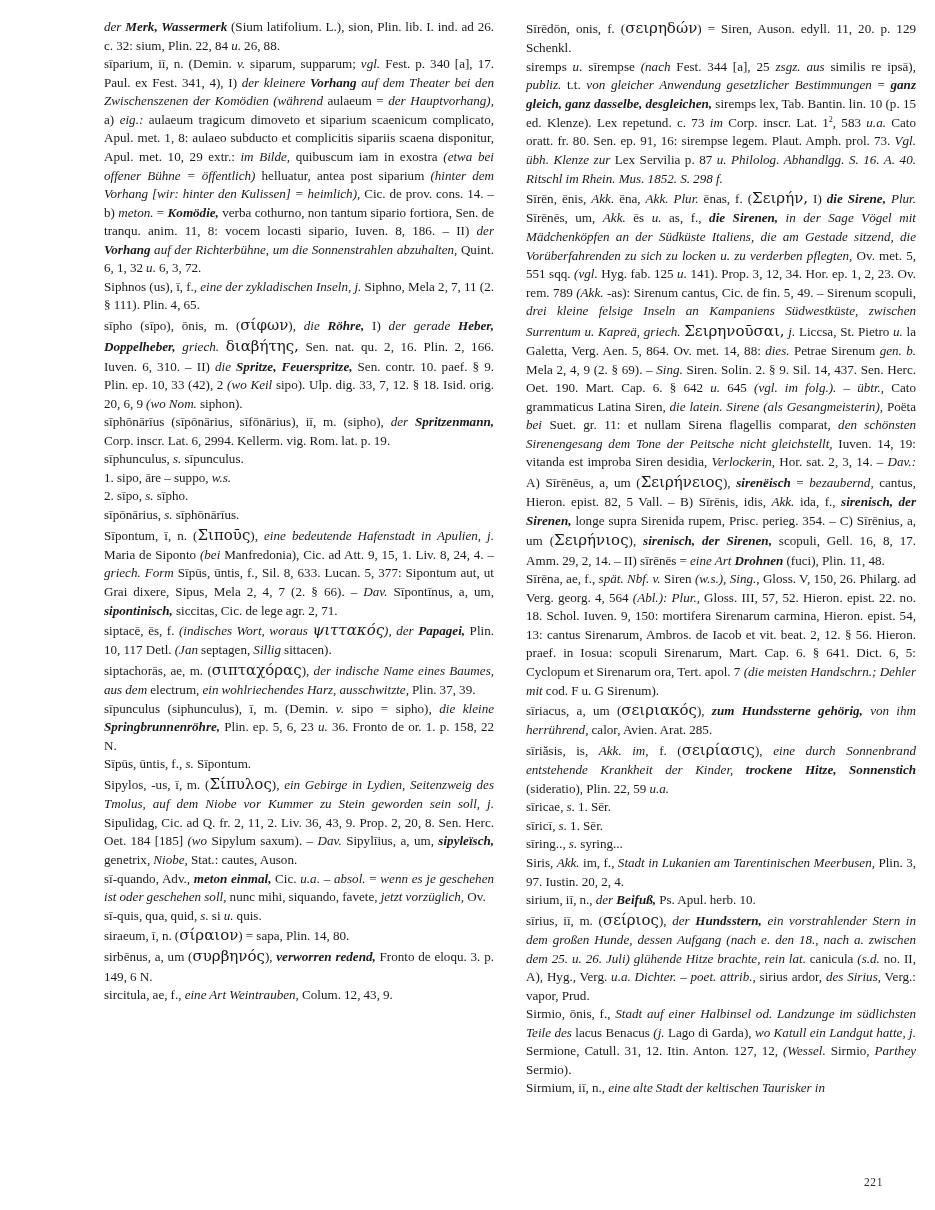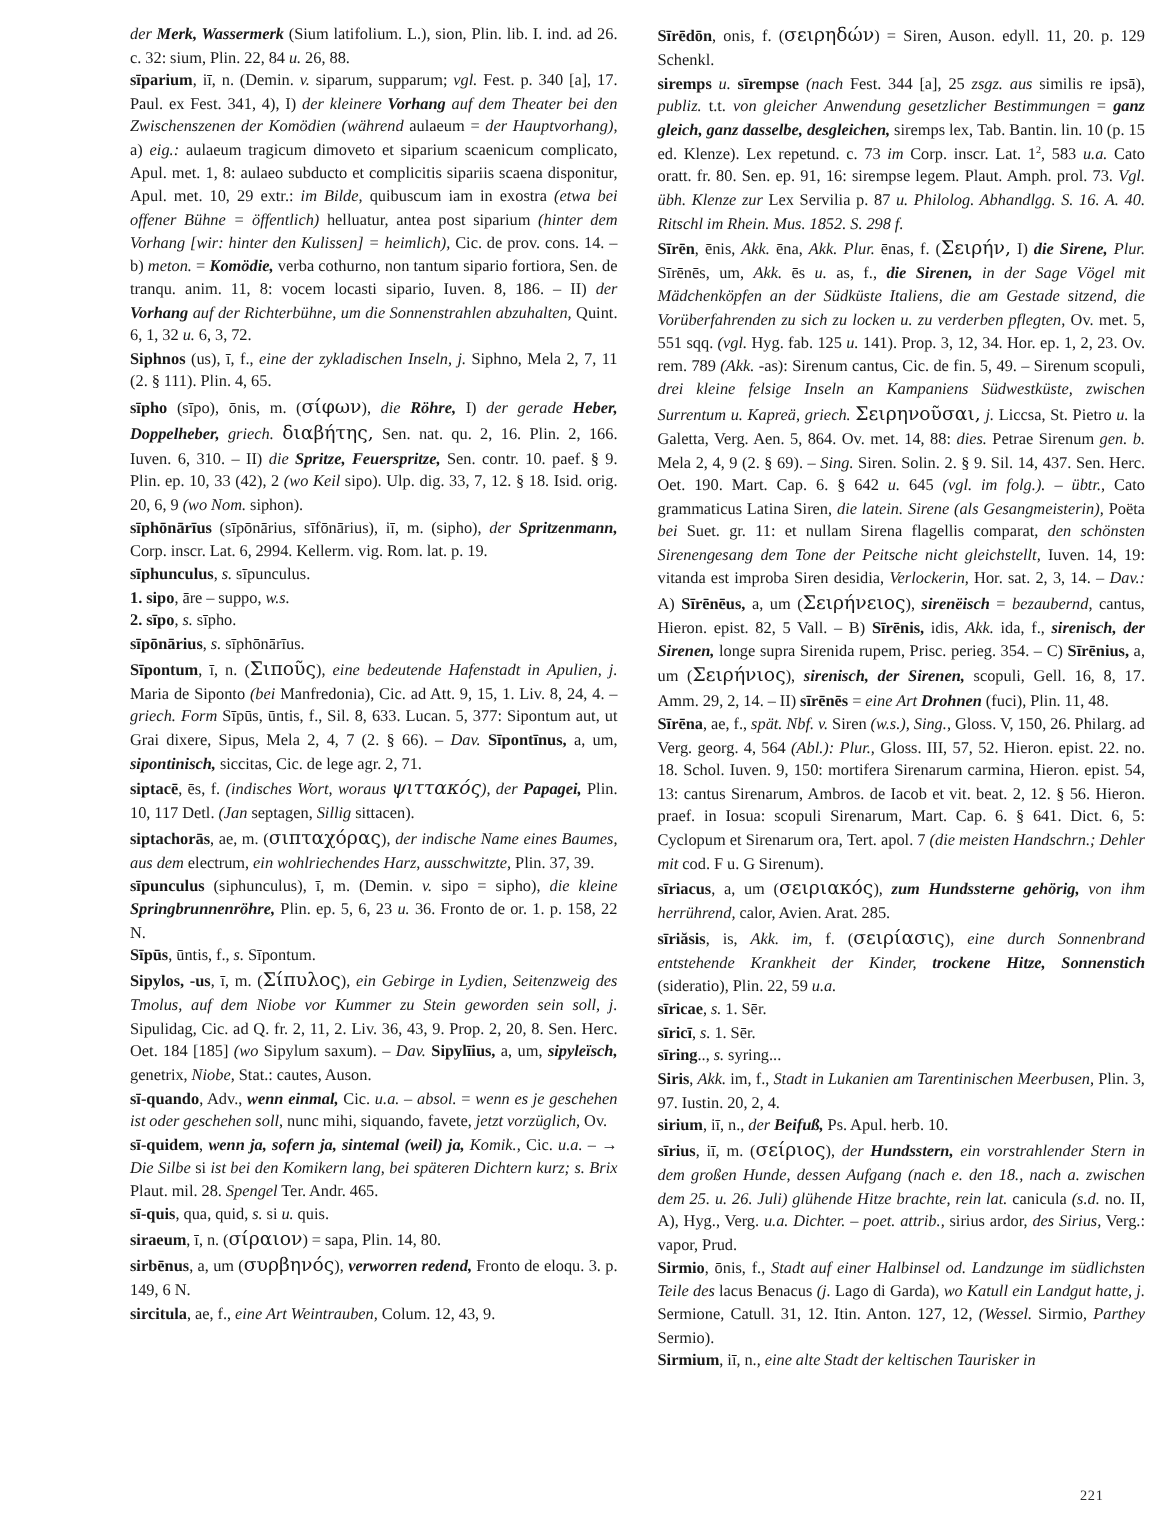--- a/index.html
+++ b/index.html
@@ -42,21 +42,21 @@
     padding: 0;
     text-indent: 0;
     hyphens: manual;
     -webkit-hyphens: manual;
     word-spacing: -0.15px;
   }
   
   .entry + .entry { margin-top: 0px; }
 
   b, .hw {
-    font-weight: bold;
+    font-weight: normal;
   }
   i, .it {
     font-style: italic;
   }
   .bi {
     font-weight: bold;
     font-style: italic;
   }
   .gk {
     font-family: "DejaVu Serif", "Liberation Serif", serif;
@@ -65,21 +65,21 @@
   }
   .gki {
     font-family: "DejaVu Serif", "Liberation Serif", serif;
     font-style: italic;
     font-size: 15px;
   }
   sup { font-size: 8px; vertical-align: super; }
   .folio {
     position: absolute;
     right: 52px;
-    bottom: 7px;
+    bottom: 22px;
     font-size: 11.5px;
     letter-spacing: 0.6px;
     color: #2a2a2a;
     margin-left: 18px;
   }
 </style>
 </head>
 <body>
 
 <div class="page">
@@ -94,22 +94,21 @@
         <p class="entry"><b>sīphunculus</b>, <i>s.</i> sīpunculus.</p>
         <p class="entry"><b>1. sipo</b>, āre – suppo, <i>w.s.</i></p>
         <p class="entry"><b>2. sīpo</b>, <i>s.</i> sīpho.</p>
         <p class="entry"><b>sīpōnārius</b>, <i>s.</i> sīphōnārīus.</p>
         <p class="entry"><b>Sīpontum</b>, ī, n. (<span class="gk">Σιποῦς</span>), <i>eine bedeutende Hafenstadt in Apulien, j.</i> Maria de Siponto <i>(bei</i> Manfredonia), Cic. ad Att. 9, 15, 1. Liv. 8, 24, 4. – <i>griech. Form</i> Sīpūs, ūntis, f., Sil. 8, 633. Lucan. 5, 377: Sipontum aut, ut Grai dixere, Sipus, Mela 2, 4, 7 (2. § 66). – <i>Dav.</i> <b>Sīpontīnus,</b> a, um, <span class="bi">sipontinisch,</span> siccitas, Cic. de lege agr. 2, 71.</p>
         <p class="entry"><b>siptacē</b>, ēs, f. <i>(indisches Wort, woraus</i> <span class="gki">ψιττακός</span><i>), der</i> <span class="bi">Papagei,</span> Plin. 10, 117 Detl. <i>(Jan</i> septagen, <i>Sillig</i> sittacen).</p>
         <p class="entry"><b>siptachorās</b>, ae, m. (<span class="gk">σιπταχόρας</span>), <i>der indische Name eines Baumes, aus dem</i> electrum, <i>ein wohlriechendes Harz, ausschwitzte,</i> Plin. 37, 39.</p>
         <p class="entry"><b>sīpunculus</b> (siphunculus), ī, m. (Demin. <i>v.</i> sipo = sipho), <i>die kleine</i> <span class="bi">Springbrunnenröhre,</span> Plin. ep. 5, 6, 23 <i>u.</i> 36. Fronto de or. 1. p. 158, 22 N.</p>
         <p class="entry"><b>Sīpūs</b>, ūntis, f., <i>s.</i> Sīpontum.</p>
         <p class="entry"><b>Sipylos, -us</b>, ī, m. (<span class="gk">Σίπυλος</span>), <i>ein Gebirge in Lydien, Seitenzweig des Tmolus, auf dem Niobe vor Kummer zu Stein geworden sein soll, j.</i> Sipulidag, Cic. ad Q. fr. 2, 11, 2. Liv. 36, 43, 9. Prop. 2, 20, 8. Sen. Herc. Oet. 184 [185] <i>(wo</i> Sipylum saxum). – <i>Dav.</i> <b>Sipylīius,</b> a, um, <span class="bi">sipyleïsch,</span> genetrix, <i>Niobe,</i> Stat.: cautes, Auson.</p>
-        <p class="entry"><b>sī-quando</b>, Adv., <span class="bi">wenn einmal,</span> Cic. <i>u.a.</i> – <i>absol.</i> = <i>wenn es je geschehen ist oder geschehen soll,</i> nunc mihi, siquando, favete, <i>jetzt vorzüglich,</i> Ov.</p>
-        <p class="entry"><b>sī-quidem</b>, <span class="bi">wenn ja, sofern ja, sintemal (weil) ja,</span> <i>Komik.,</i> Cic. <i>u.a.</i> – → <i>Die Silbe</i> si <i>ist bei den Komikern lang, bei späteren Dichtern kurz; s. Brix</i> Plaut. mil. 28. <i>Spengel</i> Ter. Andr. 465.</p>
+        <p class="entry"><b>sī-quando</b>, Adv., <span class="bi">meton einmal,</span> Cic. <i>u.a.</i> – <i>absol.</i> = <i>wenn es je geschehen ist oder geschehen soll,</i> nunc mihi, siquando, favete, <i>jetzt vorzüglich,</i> Ov.</p>
         <p class="entry"><b>sī-quis</b>, qua, quid, <i>s.</i> si <i>u.</i> quis.</p>
         <p class="entry"><b>siraeum</b>, ī, n. (<span class="gk">σίραιον</span>) = sapa, Plin. 14, 80.</p>
         <p class="entry"><b>sirbēnus</b>, a, um (<span class="gk">συρβηνός</span>), <span class="bi">verworren redend,</span> Fronto de eloqu. 3. p. 149, 6 N.</p>
         <p class="entry"><b>sircitula</b>, ae, f., <i>eine Art Weintrauben,</i> Colum. 12, 43, 9.</p>
       </div>
 
     <div class="column" id="right-col">
         <p class="entry"><b>Sīrēdōn</b>, onis, f. (<span class="gk">σειρηδών</span>) = Siren, Auson. edyll. 11, 20. p. 129 Schenkl.</p>
         <p class="entry"><b>siremps</b> <i>u.</i> <b>sīrempse</b> <i>(nach</i> Fest. 344 [a], 25 <i>zsgz. aus</i> similis re ipsā), <i>publiz.</i> t.t. <i>von gleicher Anwendung gesetzlicher Bestimmungen</i> = <span class="bi">ganz gleich, ganz dasselbe, desgleichen,</span> siremps lex, Tab. Bantin. lin. 10 (p. 15 ed. Klenze). Lex repetund. c. 73 <i>im</i> Corp. inscr. Lat. 1<sup>2</sup>, 583 <i>u.a.</i> Cato oratt. fr. 80. Sen. ep. 91, 16: sirempse legem. Plaut. Amph. prol. 73. <i>Vgl. übh. Klenze zur</i> Lex Servilia p. 87 <i>u. Philolog. Abhandlgg. S. 16. A. 40. Ritschl im Rhein. Mus. 1852. S. 298 f.</i></p>
         <p class="entry"><b>Sīrēn</b>, ēnis, <i>Akk.</i> ēna, <i>Akk. Plur.</i> ēnas, f. (<span class="gk">Σειρήν,</span> I) <span class="bi">die Sirene,</span> <i>Plur.</i> Sīrēnēs, um, <i>Akk.</i> ēs <i>u.</i> as, f., <span class="bi">die Sirenen,</span> <i>in der Sage Vögel mit Mädchenköpfen an der Südküste Italiens, die am Gestade sitzend, die Vorüberfahrenden zu sich zu locken u. zu verderben pflegten,</i> Ov. met. 5, 551 sqq. <i>(vgl.</i> Hyg. fab. 125 <i>u.</i> 141). Prop. 3, 12, 34. Hor. ep. 1, 2, 23. Ov. rem. 789 <i>(Akk.</i> -as): Sirenum cantus, Cic. de fin. 5, 49. – Sirenum scopuli, <i>drei kleine felsige Inseln an Kampaniens Südwestküste, zwischen Surrentum u. Kapreä, griech.</i> <span class="gk">Σειρηνοῦσαι,</span> <i>j.</i> Liccsa, St. Pietro <i>u.</i> la Galetta, Verg. Aen. 5, 864. Ov. met. 14, 88: <i>dies.</i> Petrae Sirenum <i>gen. b.</i> Mela 2, 4, 9 (2. § 69). – <i>Sing.</i> Siren. Solin. 2. § 9. Sil. 14, 437. Sen. Herc. Oet. 190. Mart. Cap. 6. § 642 <i>u.</i> 645 <i>(vgl. im folg.). – übtr.,</i> Cato grammaticus Latina Siren, <i>die latein. Sirene (als Gesangmeisterin),</i> Poëta <i>bei</i> Suet. gr. 11: et nullam Sirena flagellis comparat, <i>den schönsten Sirenengesang dem Tone der Peitsche nicht gleichstellt,</i> Iuven. 14, 19: vitanda est improba Siren desidia, <i>Verlockerin,</i> Hor. sat. 2, 3, 14. – <i>Dav.:</i> A) <b>Sīrēnēus,</b> a, um (<span class="gk">Σειρήνειος</span>), <span class="bi">sirenëisch</span> = <i>bezaubernd,</i> cantus, Hieron. epist. 82, 5 Vall. – B) <b>Sīrēnis,</b> idis, <i>Akk.</i> ida, f., <span class="bi">sirenisch, der Sirenen,</span> longe supra Sirenida rupem, Prisc. perieg. 354. – C) <b>Sīrēnius,</b> a, um (<span class="gk">Σειρήνιος</span>), <span class="bi">sirenisch, der Sirenen,</span> scopuli, Gell. 16, 8, 17. Amm. 29, 2, 14. – II) <b>sīrēnēs</b> = <i>eine Art</i> <span class="bi">Drohnen</span> (fuci), Plin. 11, 48.</p>

